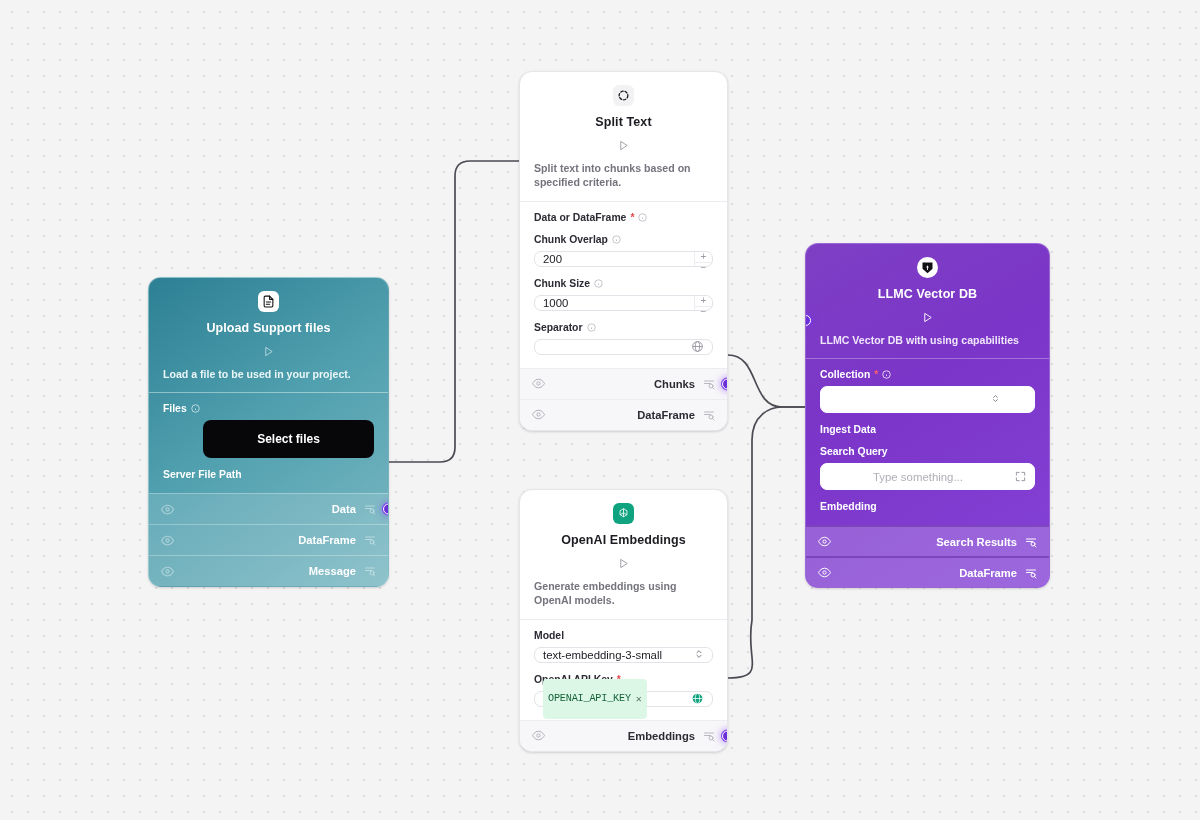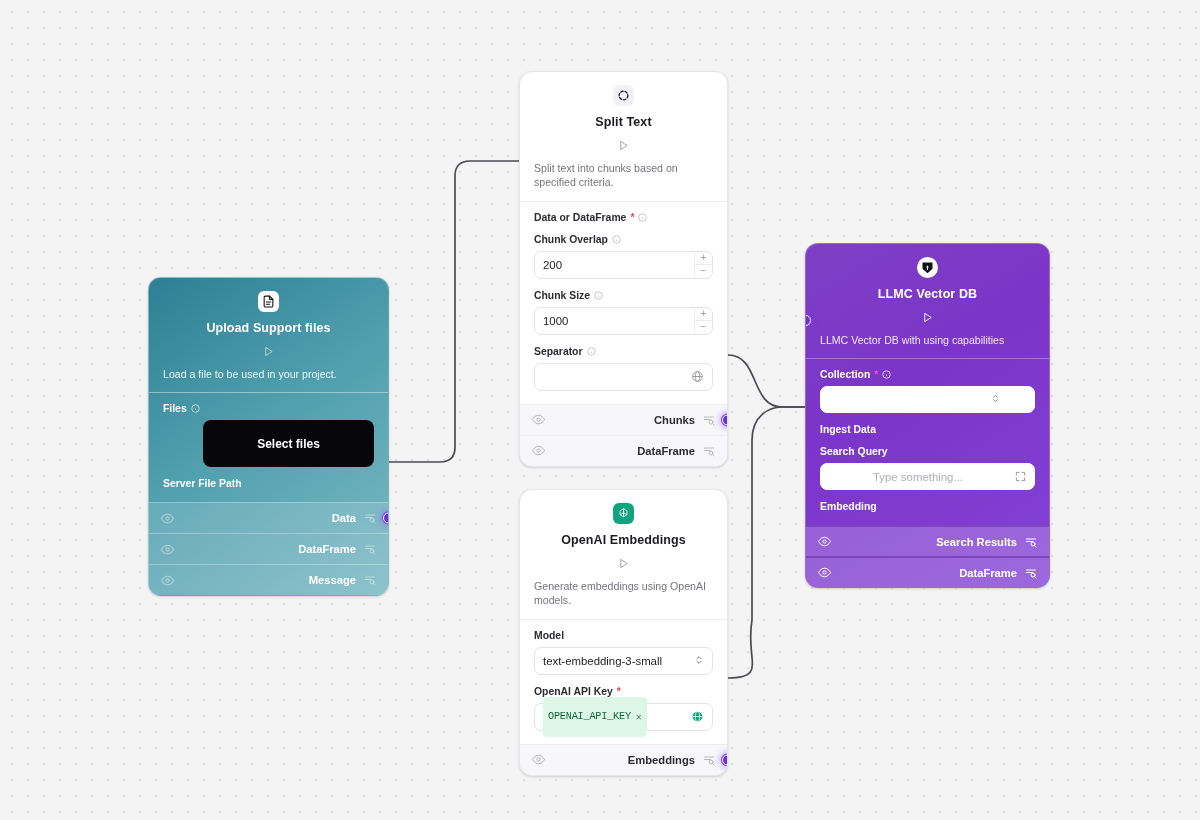--- a/index.html
+++ b/index.html
@@ -74,41 +74,42 @@
     display: flex;
     align-items: center;
     justify-content: center;
   }
   .node-desc {
     font-size: 10.6px;
     line-height: 1.35;
     color: #74747e;
     margin-top: 9px;
     max-width: 97%;
+    font-weight: bold;
   }
   .node-body {
     padding: 10px 14px 13px 14px;
     border-top: 1px solid #ececf0;
   }
   .field-label {
     font-size: 10.4px;
     font-weight: 600;
     color: #2b2b33;
     display: flex;
     align-items: center;
     gap: 4px;
     margin-bottom: 6px;
   }
   .field-label .req { color: #e5484d; font-weight: 700; }
   .field-block { margin-bottom: 11px; }
   .field-block:last-child { margin-bottom: 0; }
 
   .input {
     position: relative;
-    height: 28px;
+    height: 16px;
     border: 1px solid #e2e2e8;
     border-radius: 7px;
     background: #fff;
     display: flex;
     align-items: center;
     padding: 0 8px;
     font-size: 11.4px;
     color: #1c1c22;
     box-sizing: border-box;
   }
@@ -175,21 +176,21 @@
     left: 148px; top: 277px;
     width: 241px;
     background: linear-gradient(145deg, #2d7f93 0%, #4f9fae 45%, #7ebac4 100%);
     border: 1px solid rgba(255,255,255,.25);
   }
   #node-upload .node-title { color: #ffffff; }
   #node-upload .node-desc { color: #eaf6f8; }
   #node-upload .node-body { border-top: 1px solid rgba(255,255,255,.42); }
   #node-upload .field-label { color: #ffffff; font-weight: 600; }
   .select-files-btn {
-    height: 47px;
+    height: 38px;
     background: #07070a;
     color: #ffffff;
     border-radius: 8px;
     display: flex;
     align-items: center;
     justify-content: center;
     font-size: 12px;
     font-weight: 700;
     margin-left: 40px;
   }

